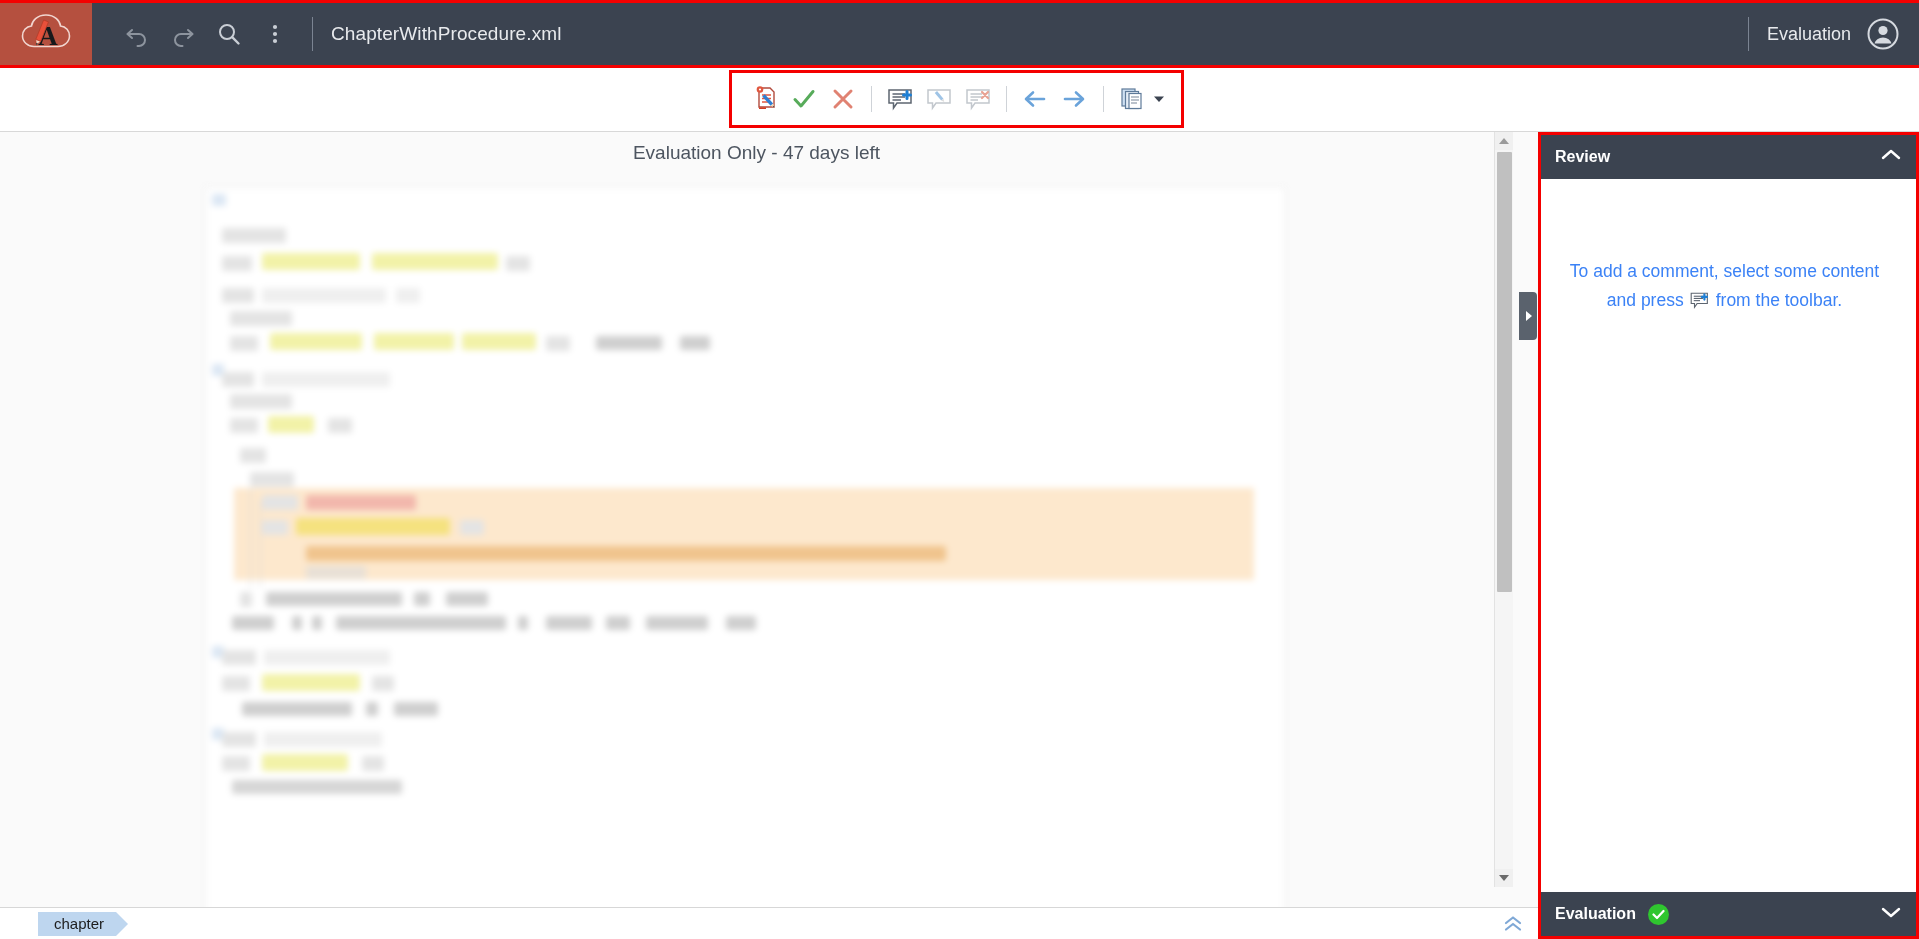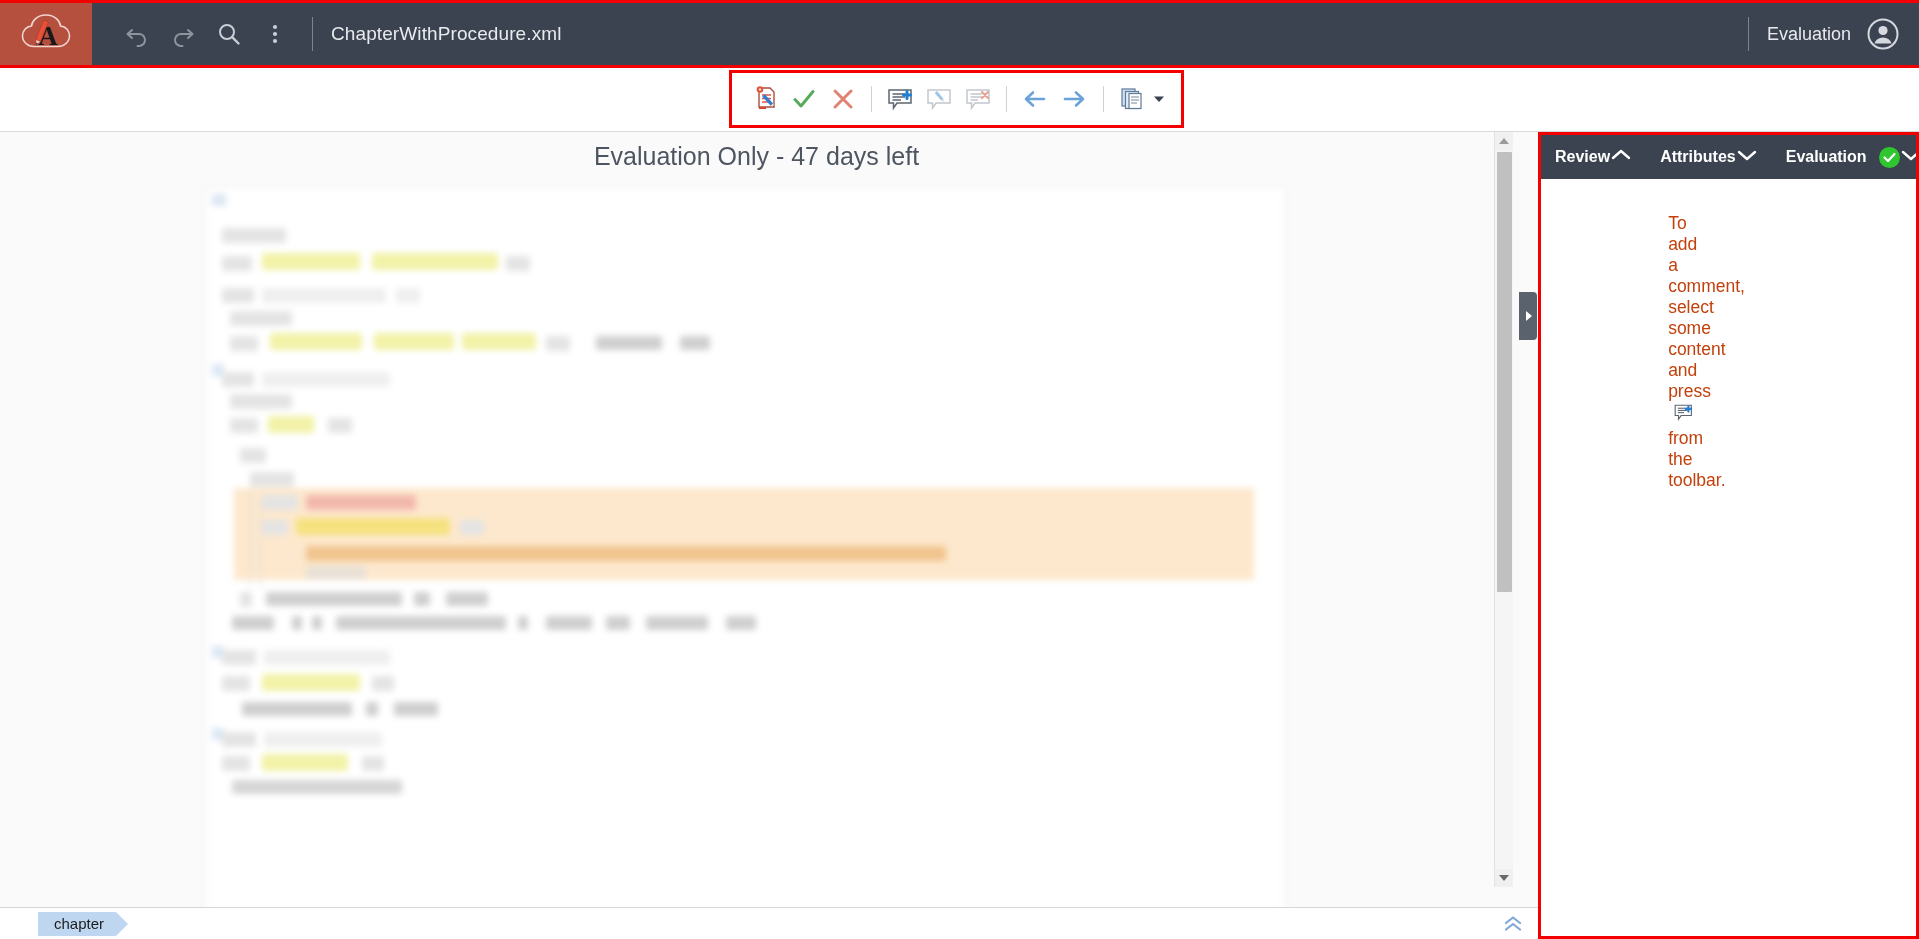--- a/index.html
+++ b/index.html
@@ -126,21 +126,21 @@
     overflow: hidden;
   }
 
   .eval-banner {
     position: absolute;
     left: 0; top: 0;
     width: 1513px;
     text-align: center;
     padding-top: 10px;
     color: #4d5560;
-    font-size: 25px;
+    font-size: 19px;
   }
 
   .doc-canvas {
     position: absolute;
     left: 205px; top: 55px;
     width: 1080px; height: 735px;
     background: #ffffff;
     border: 1px solid #ececec;
     border-bottom: none;
     overflow: hidden;
@@ -200,20 +200,21 @@
   }
 
   
   .side-panel {
     position: absolute;
     left: 1538px; top: 132px;
     width: 381px; height: 807px;
     border: 3px solid #f40000;
     background: #ffffff;
     display: flex;
+    flex-direction: column;
     overflow: hidden;
   }
   .panel-header {
     height: 44px;
     background: #3b4350;
     display: flex;
     align-items: center;
     padding: 0 14px;
     color: #ffffff;
     font-size: 16px;
@@ -226,23 +227,23 @@
   .panel-body {
     flex: 1 1 auto;
     background: #ffffff;
     position: relative;
   }
   .empty-msg {
     position: absolute;
     left: 22px; right: 30px;
     top: 78px;
     text-align: center;
-    color: #c2410c;
+    color: #3b82f6;
     font-size: 17.5px;
-    line-height: 21px;
+    line-height: 29px;
   }
   .inline-icon {
     display: inline-block;
     vertical-align: -5px;
     margin: 0 5px;
   }
   .panel-divider { height: 2px; background:#ffffff; }
   .valid-badge {
     display: inline-flex;
     align-items: center; justify-content: center;
@@ -585,29 +586,20 @@
           <line x1="6.5" y1="7" x2="19" y2="7" stroke="#5d6570" stroke-width="1.5"></line>
           <line x1="6.5" y1="10" x2="19" y2="10" stroke="#5d6570" stroke-width="1.5"></line>
           <line x1="6.5" y1="13" x2="15" y2="13" stroke="#5d6570" stroke-width="1.5"></line>
           <path d="M21 4.5 v7 M17.5 8 h7" stroke="#1e7fd4" stroke-width="3" stroke-linecap="round"></path>
         </svg></span><span>from the toolbar.</span>
       </div>
     </div>
 
     <div class="panel-divider"></div>
 
-    <div class="panel-header">
-      <span class="ph-title">Attributes</span>
-      <span class="ph-spacer"></span>
-      <span>
-        <svg width="22" height="14" viewBox="0 0 22 14">
-            <path d="M3 4 L11 11 L19 4" fill="none" stroke="#ffffff" stroke-width="2.4" stroke-linecap="round" stroke-linejoin="round"></path>
-          </svg>
-      </span>
-    </div>
 
     <div class="panel-divider"></div>
 
     <div class="panel-header">
       <span class="ph-title">Evaluation</span>
       <span class="valid-badge">
         <svg width="13" height="11" viewBox="0 0 13 11">
             <path d="M1.5 5.5 L5 9 L11.5 2" fill="none" stroke="#ffffff" stroke-width="2.2" stroke-linecap="round" stroke-linejoin="round"></path>
           </svg>
       </span>

